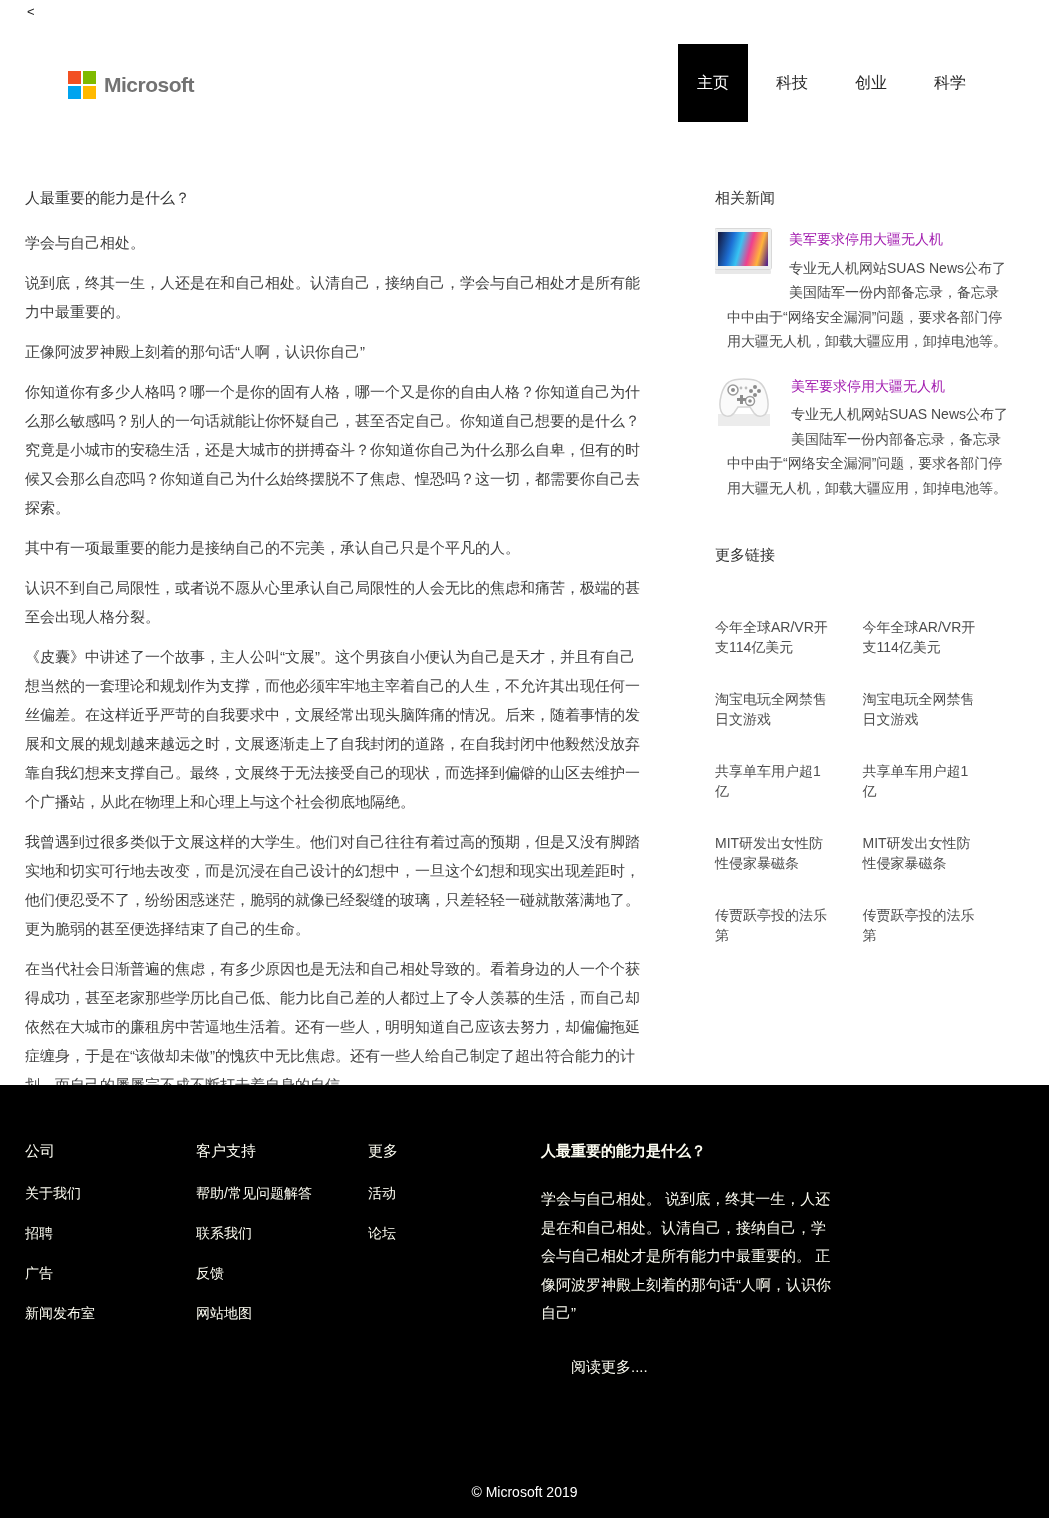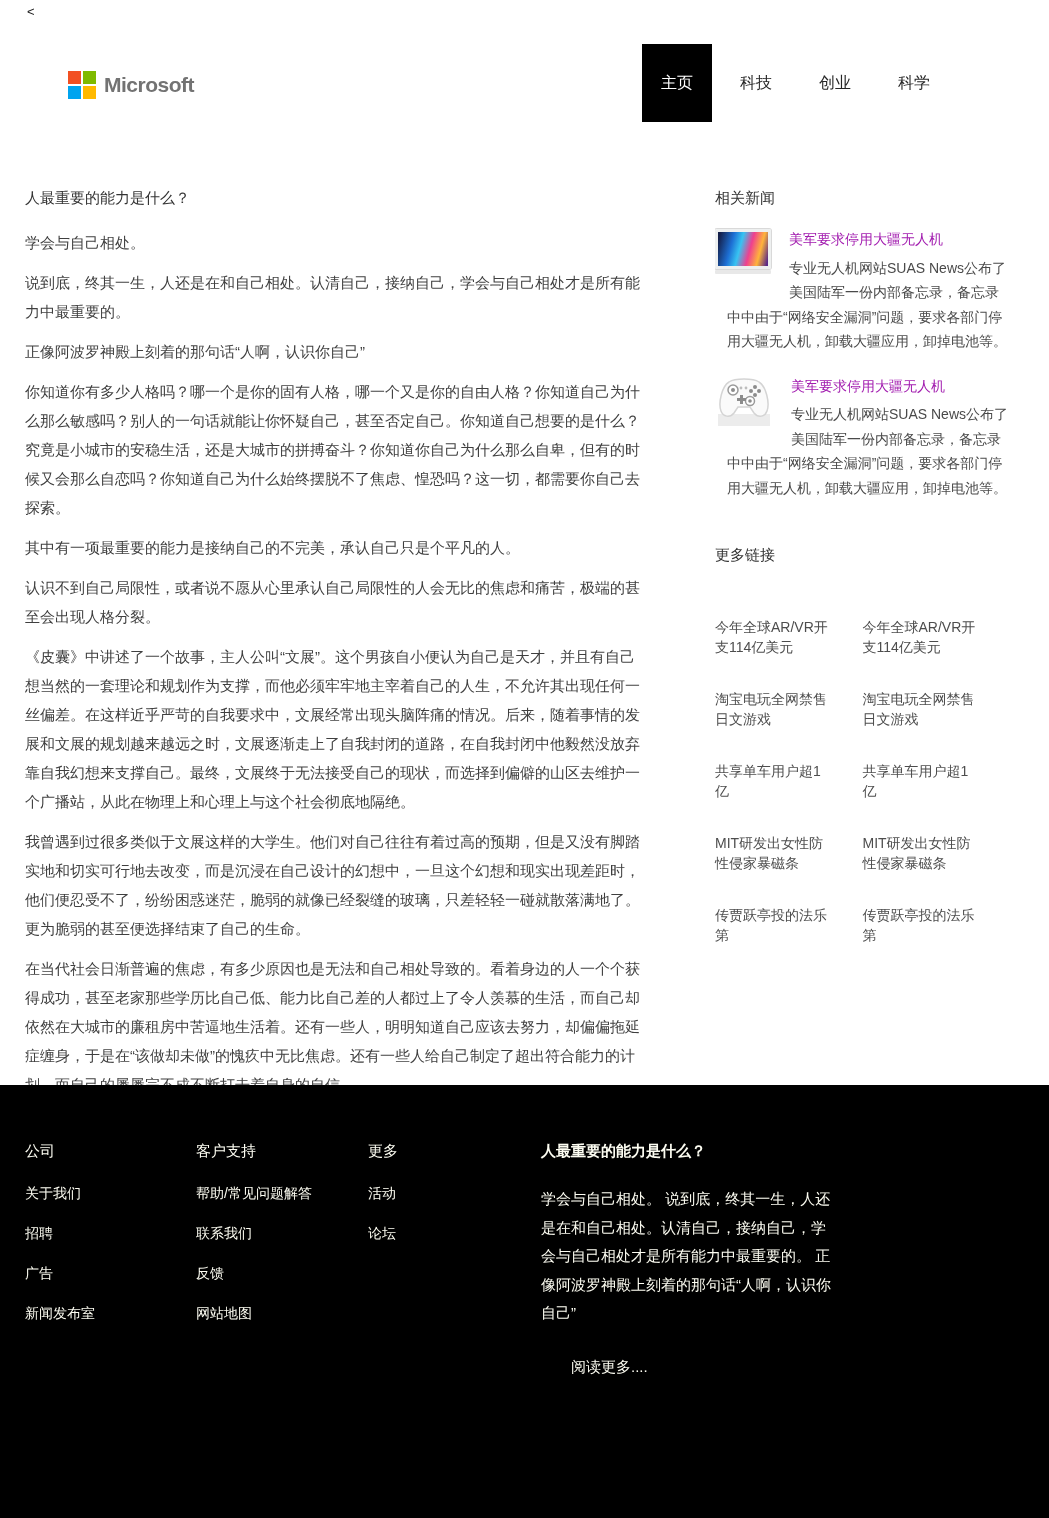--- a/index.html
+++ b/index.html
@@ -14,21 +14,21 @@
   .back-chevron { position:absolute; top:4px; left:27px; font-size:13px; color:#1a1a1a; }
 
   
   header { position:relative; height:122px; }
   .logo { position:absolute; left:68px; top:71px; display:flex; align-items:center; }
   .logo-grid { display:grid; grid-template-columns:13px 13px; grid-template-rows:13px 13px; gap:2px; margin-right:8px; }
   .logo-grid span { display:block; width:13px; height:13px; }
   .sq-red{background:#f25022}.sq-green{background:#7fba00}.sq-blue{background:#00a4ef}.sq-yellow{background:#ffb900}
   .logo-text { font-size:21px; font-weight:bold; color:#737373; letter-spacing:-0.5px; }
 
-  nav { position:absolute; left:642px; top:44px; display:flex;text-align:center; }
+  nav { position:absolute; left:678px; top:44px; display:flex;text-align:center; }
   .tab { width:70px; height:78px; margin-right:9px; display:flex; align-items:center; justify-content:center;
          font-size:16px; color:#262626; cursor:pointer; }
   .tab.active { background:#000; color:#fff; }
 
   
   .main { display:flex; padding:66px 39px 0 25px; height:963px; }
   .article { width:620px; margin-right:70px; }
   .article h1 { font-size:15px; font-weight:normal; color:#333; line-height:20px; margin:0 0 20px 0; }
   .article p { font-size:15px; line-height:29px; color:#3f3f3f; margin:0 0 11px 0; }
 
@@ -183,13 +183,14 @@
       <h3>更多</h3>
       <div class="fitem">活动</div>
       <div class="fitem">论坛</div>
     </div>
     <div class="fsummary">
       <h3>人最重要的能力是什么？</h3>
       <p>学会与自己相处。 说到底，终其一生，人还是在和自己相处。认清自己，接纳自己，学会与自己相处才是所有能力中最重要的。 正像阿波罗神殿上刻着的那句话“人啊，认识你自己”</p>
       <div class="read-more">阅读更多....</div>
     </div>
   </div>
+  <div class="copyright">© Microsoft 2019</div>
 </footer>
 
 </body></html>

